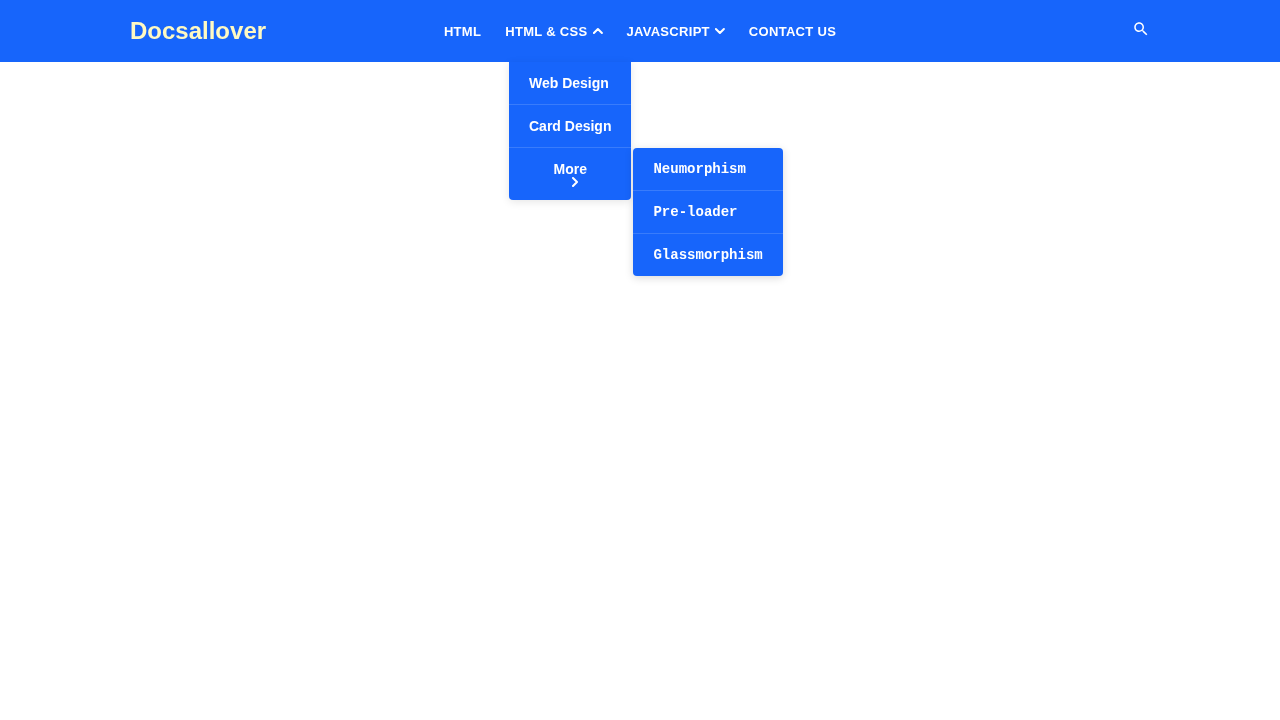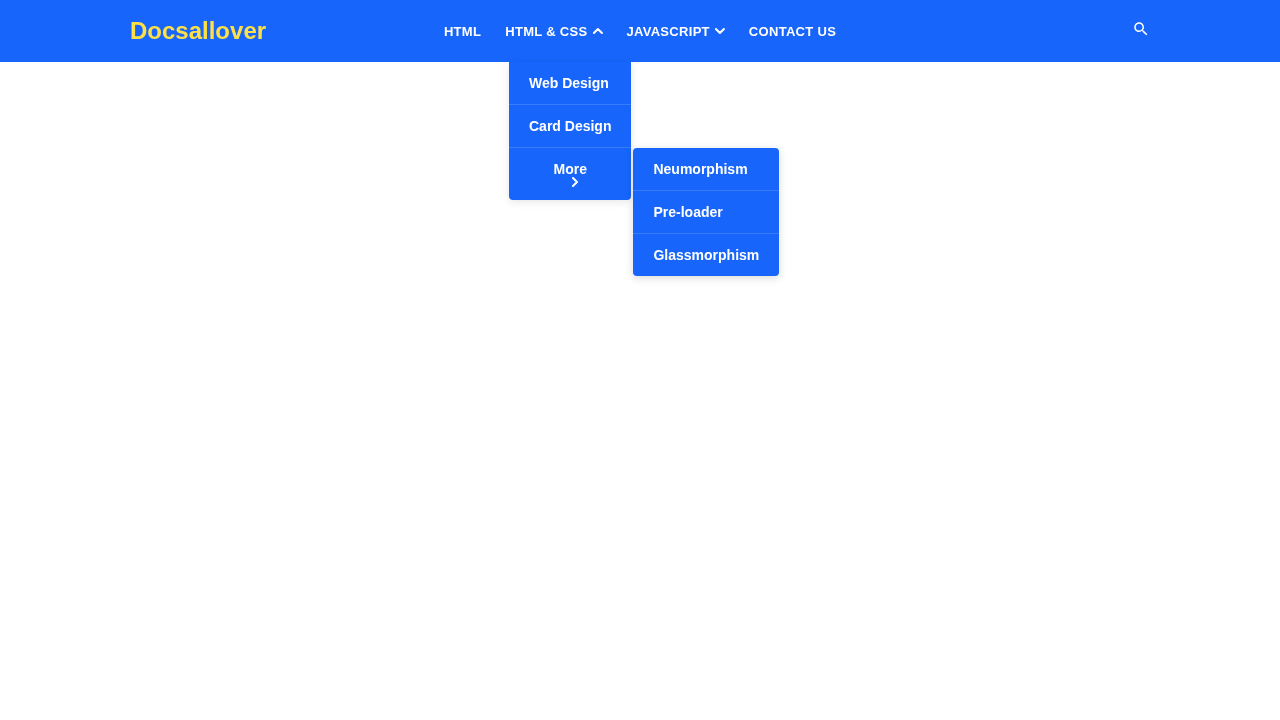--- a/index.html
+++ b/index.html
@@ -13,21 +13,21 @@
     }
     .navbar {
       background: #1765fb;
       height: 62px;
       display: flex;
       align-items: center;
       padding: 0 130px;
       position: relative;
     }
     .logo {
-      color: #fde047;
+      color: #fef9c3;
       font-size: 24px;
       font-weight: 700;
     }
     .nav-menu {
       display: flex;
       list-style: none;
       margin-left: auto;
       margin-right: auto;
       position: absolute;
       left: 50%;
@@ -99,20 +99,21 @@
     }
     .submenu {
       position: absolute;
       left: 100%;
       top: 0;
       margin-left: 2px;
       background: #1765fb;
       border-radius: 4px;
       box-shadow: 0 2px 8px rgba(0,0,0,0.15);
       min-width: 140px;
+      font-family: Liberation Mono, monospace;
     }
     .submenu-item {
       color: #fff;
       padding: 13px 20px;
       font-size: 14px;
       font-weight: 600;
       white-space: nowrap;
       cursor: pointer;
       border-bottom: 1px solid rgba(255,255,255,0.15);
     }

